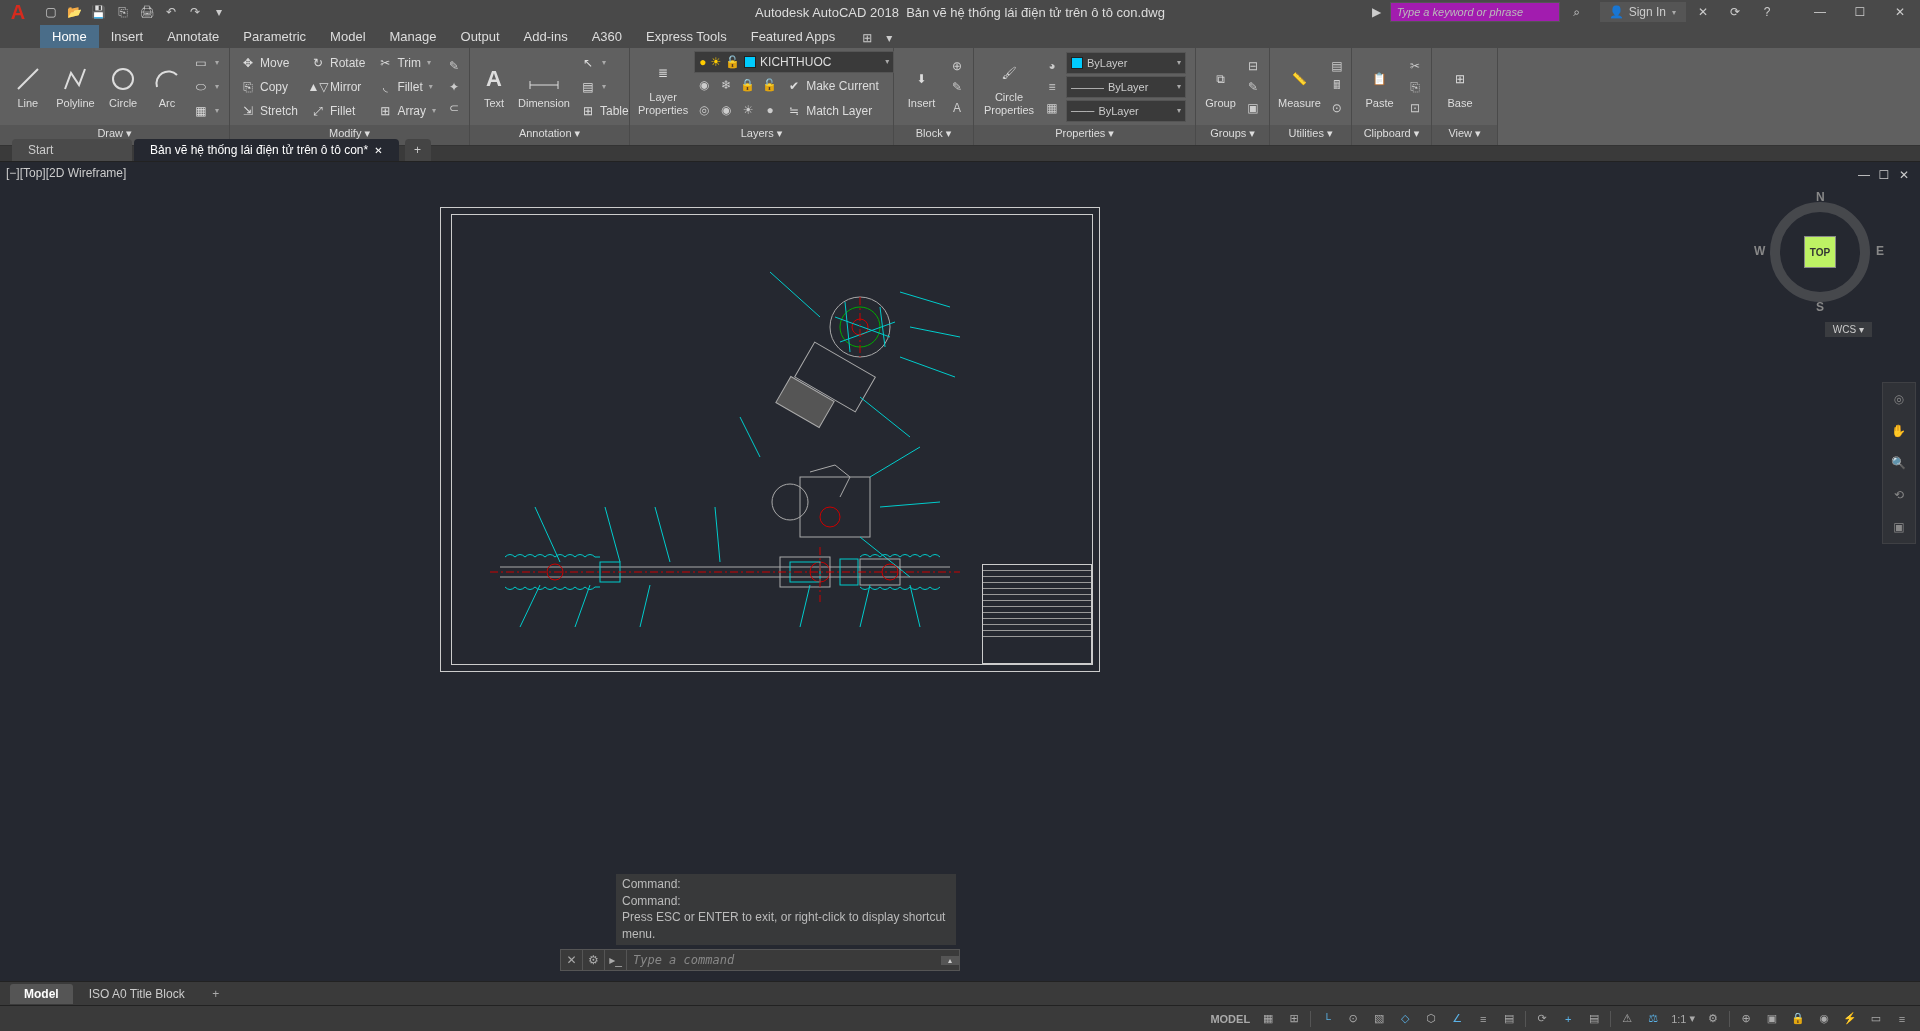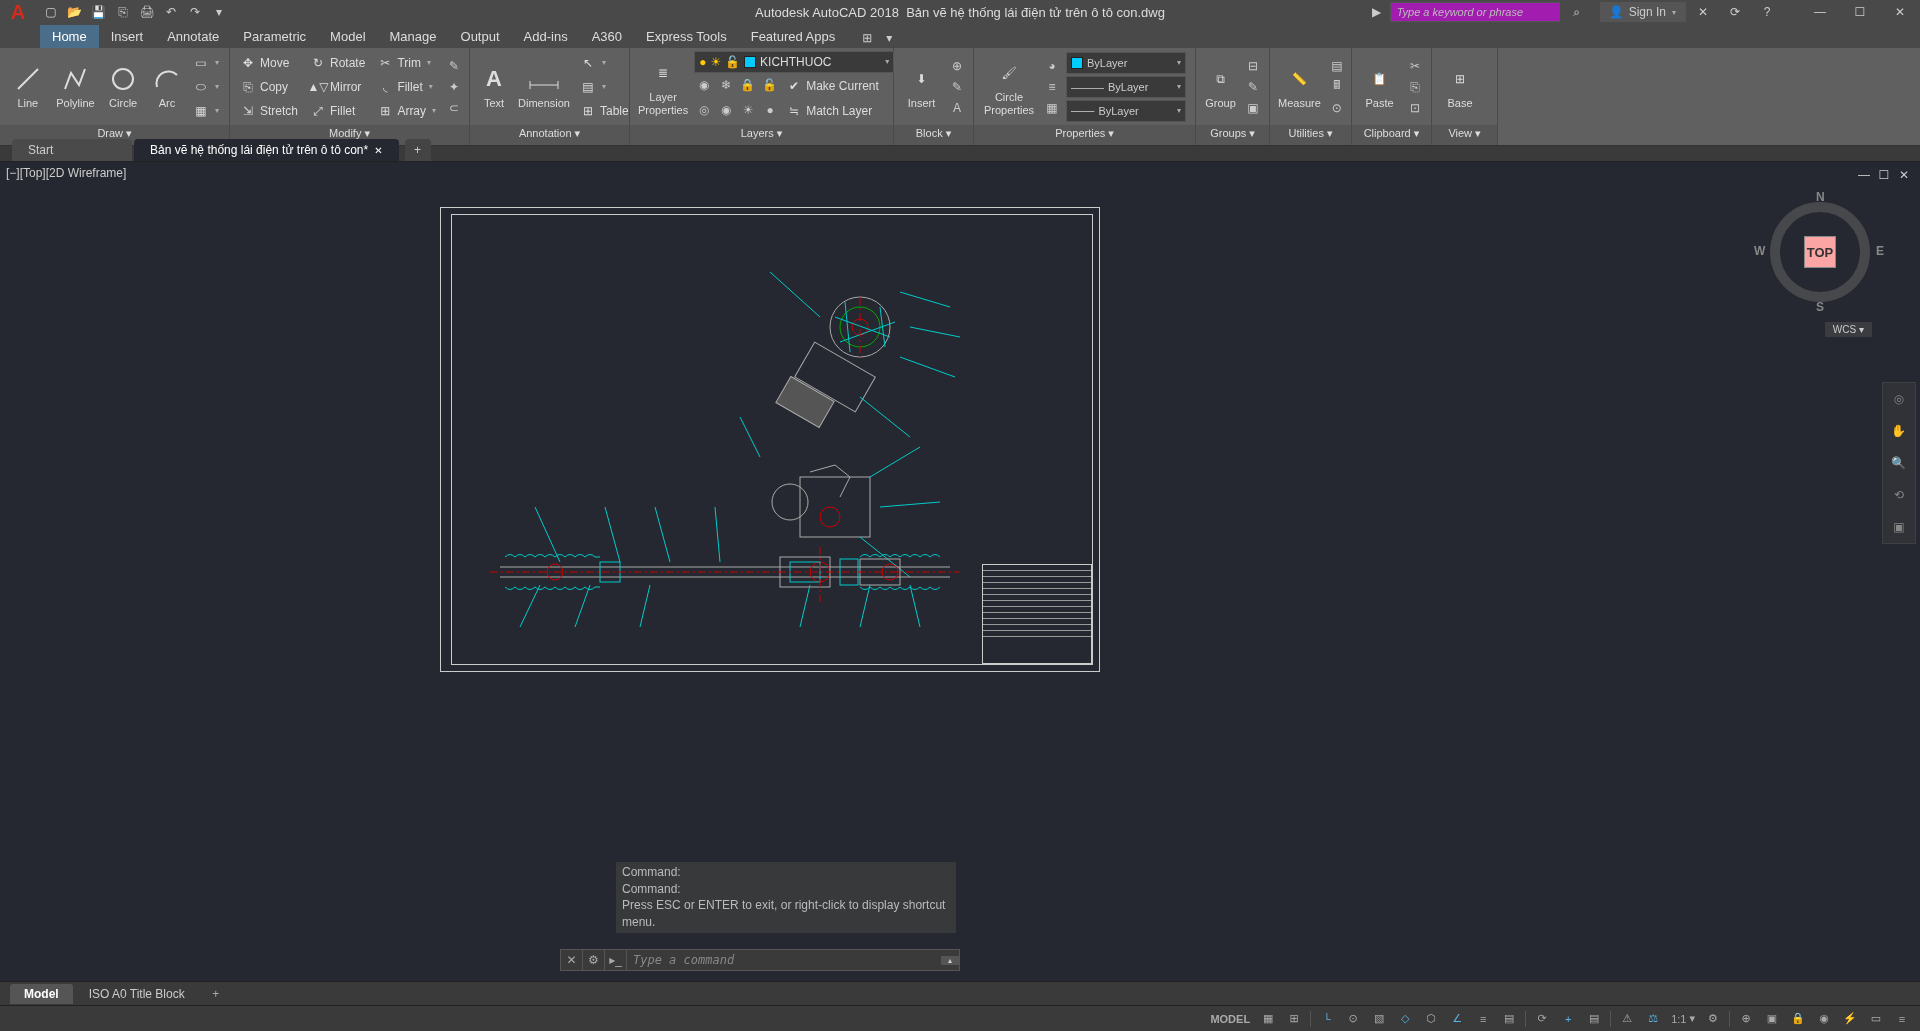--- a/index.html
+++ b/index.html
@@ -49,37 +49,37 @@
 .file-tab.start { width: 120px; }
 .file-tab.active { background: #252830; color: #fff; }
 .file-tab-add { width: 26px; height: 22px; display: flex; align-items: center; justify-content: center; background: #444; margin-left: 4px; border-radius: 4px 4px 0 0; cursor: pointer; }
 .viewport-label { position: absolute; top: 4px; left: 6px; color: #ccc; font-size: 12px; cursor: pointer; text-align: right; }
 .vp-controls { position: absolute; top: 6px; right: 8px; display: flex; gap: 4px; }
 .vp-btn { width: 16px; height: 14px; color: #ccc; cursor: pointer; display: flex; align-items: center; justify-content: center; font-size: 12px; }
 
 
 .viewcube { position: absolute; top: 30px; right: 40px; width: 120px; height: 120px; }
 .compass { position: absolute; width: 100px; height: 100px; left: 10px; top: 10px; border: 10px solid rgba(120,120,120,0.4); border-radius: 50%; }
-.cube-face { position: absolute; left: 44px; top: 44px; width: 32px; height: 32px; background: #fca5a5; border: 1px solid #888; display: flex; align-items: center; justify-content: center; font-size: 13px; color: #333; font-weight: bold; cursor: pointer; }
+.cube-face { position: absolute; left: 44px; top: 44px; width: 32px; height: 32px; background: #bef264; border: 1px solid #888; display: flex; align-items: center; justify-content: center; font-size: 10px; color: #333; font-weight: bold; cursor: pointer; }
 .compass-lbl { position: absolute; font-size: 12px; font-weight: bold; color: #888; }
 .wcs-badge { position: absolute; top: 160px; right: 48px; background: rgba(80,80,80,0.5); padding: 2px 8px; font-size: 10px; color: #ccc; border-radius: 0; cursor: pointer; }
 
 
 .navbar { position: absolute; right: 4px; top: 220px; width: 34px; background: rgba(70,70,70,0.35); border: 1px solid rgba(100,100,100,0.3); display: flex; flex-direction: column; }
 .nav-tool { width: 32px; height: 32px; display: flex; align-items: center; justify-content: center; color: #888; cursor: pointer; }
 
 
 .drawing-frame { position: absolute; left: 440px; top: 45px; width: 660px; height: 465px; border: 1px solid #ccc; }
 .inner-frame { position: absolute; left: 10px; top: 6px; right: 6px; bottom: 6px; border: 1px solid #ccc; }
 .titleblock { position: absolute; right: 0; bottom: 0; width: 110px; height: 100px; border: 1px solid #ccc; }
 .tb-row { border-bottom: 1px solid #999; height: 6px; }
 svg.dwg { position: absolute; left: 0; top: 0; }
 
 
-.cmd-history { position: absolute; left: 616px; bottom: 48px; width: 340px; background: rgba(60,60,60,0.85); color: #bbb; font-family: "Consolas", monospace; font-size: 12px; padding: 2px 6px; line-height: 1.4; }
+.cmd-history { position: absolute; left: 616px; bottom: 36px; width: 340px; background: rgba(60,60,60,0.85); color: #bbb; font-family: "Consolas", monospace; font-size: 12px; padding: 2px 6px; line-height: 1.4; }
 .cmd-line { position: absolute; left: 560px; bottom: 10px; width: 400px; height: 22px; background: #3a3a3a; border: 1px solid #555; display: flex; align-items: center; }
 .cmd-btn { width: 22px; height: 20px; display: flex; align-items: center; justify-content: center; color: #aaa; cursor: pointer; border-right: 1px solid #555; }
 .cmd-input { flex: 1; padding: 0 6px; color: #888; font-style: italic; font-family: "Consolas", monospace; font-size: 12px; }
 .cmd-expand { width: 18px; background: #555; cursor: pointer; display: flex; align-items: center; justify-content: center; font-size: 8px; }
 
 
 .layout-tabs { height: 24px; background: #3a3a3a; display: flex; align-items: center; padding-left: 10px; border-top: 1px solid #222; }
 .layout-tab { padding: 3px 14px; font-size: 12px; color: #ccc; cursor: pointer; border-radius: 3px 3px 0 0; margin-right: 2px; }
 .layout-tab.active { background: #555; color: #fff; font-weight: bold; }
 .layout-tab-add { width: 22px; height: 20px; display: flex; align-items: center; justify-content: center; cursor: pointer; color: #aaa; margin-left: 4px; }

